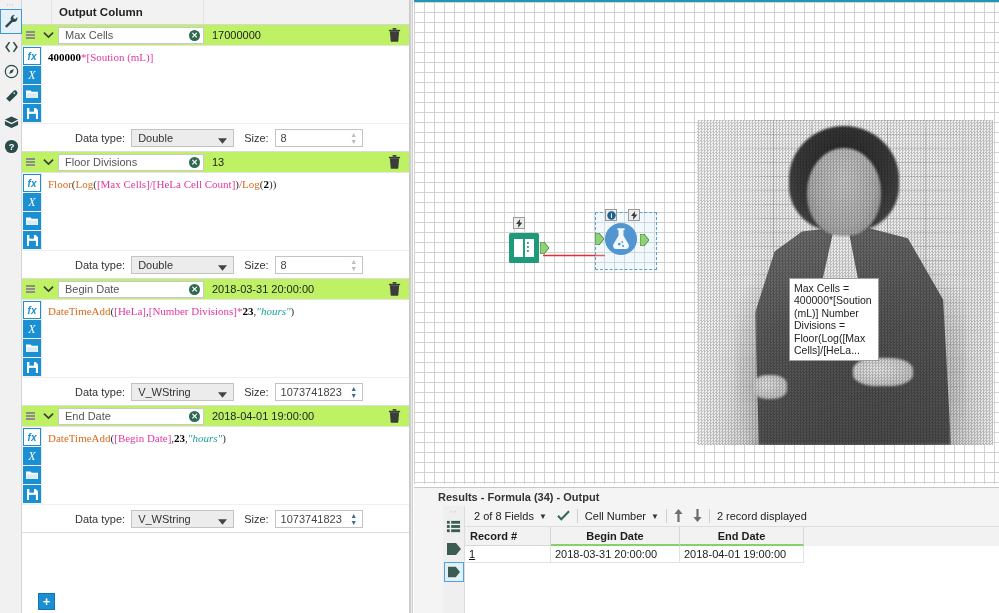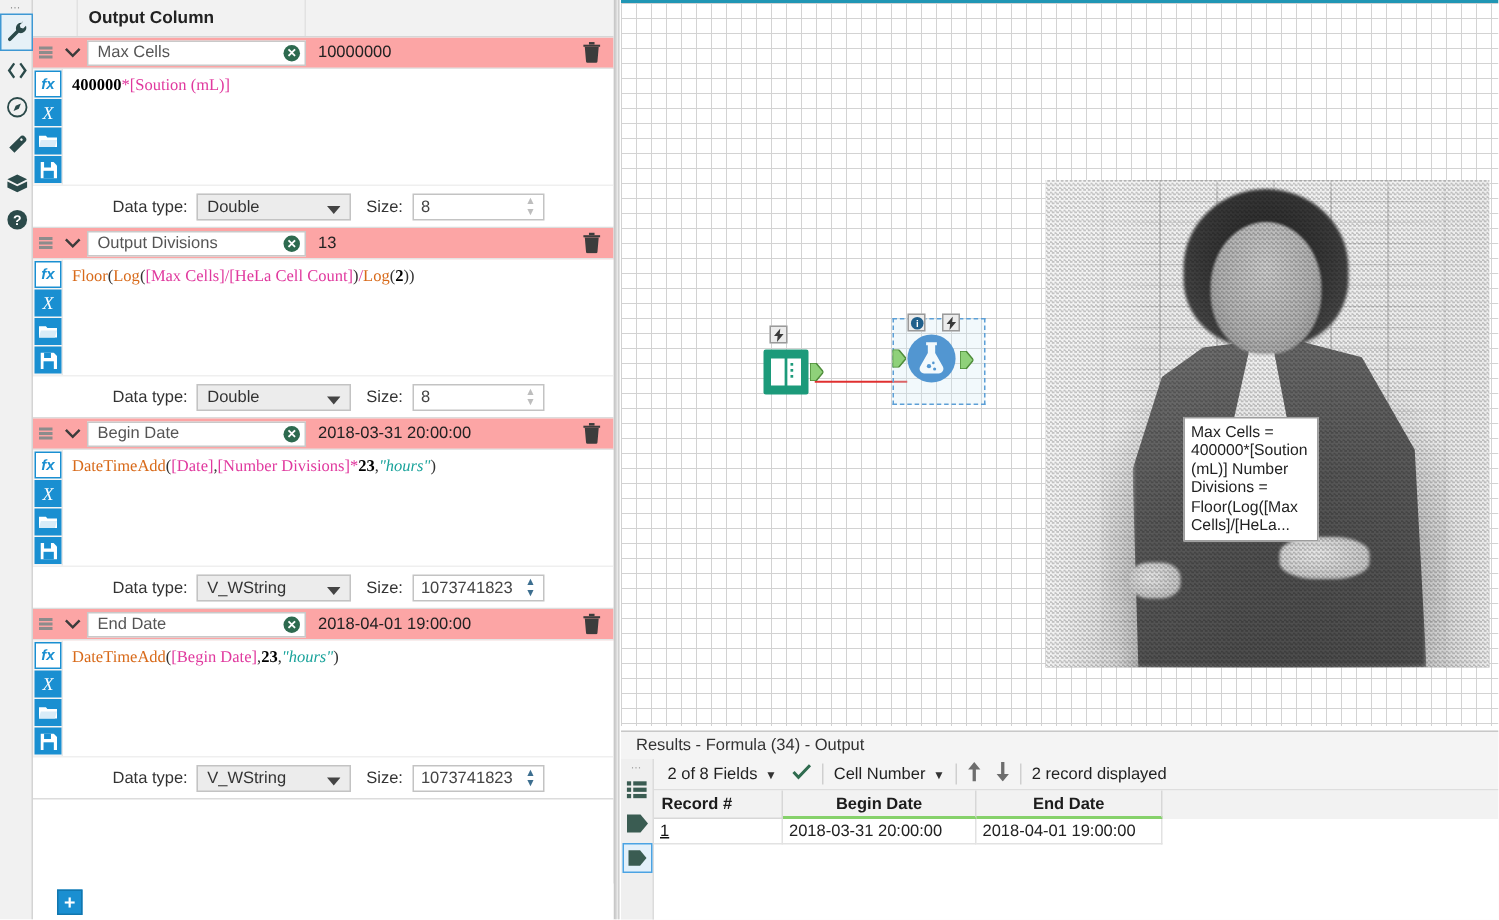--- a/index.html
+++ b/index.html
@@ -43,21 +43,21 @@
   .hdr-gutter { width: 30px; height: 100%; border-right: 1px solid #e2e2e2; }
   .hdr-out { flex: 0 0 152px; padding-left: 7px; border-right: 1px solid #e2e2e2; height:100%; display:flex; align-items:center;}
   .hdr-prev { flex: 1 1 auto; padding-left: 7px; border-right: 1px solid #e2e2e2; height:100%; display:flex; align-items:center;}
   .hdr-trash { width: 30px; height: 100%; }
 
   .sections { flex: 1 1 auto; overflow: hidden; }
 
   .fsec { border-bottom: 1px solid #dcdcdc; }
   .fsec-top {
     height: 21px; display: flex; align-items: center;
-    background: #fca5a5; border-bottom: 1px solid #e4e4e4;
+    background: #bef264; border-bottom: 1px solid #e4e4e4;
   }
   .grip-ico {
     width: 16px; height: 21px; display:flex; align-items:center; justify-content:center;
     color:#888; font-size:9px; line-height:7px; letter-spacing:0;
   }
   .grip-ico i { display:block; width:9px; border-top:2px solid #8c8c8c; margin:1px 0; font-style:normal;}
   .chev {
     width: 20px; height: 21px; display:flex; align-items:center; justify-content:center;
     color:#3c3c3c;
   }
@@ -217,23 +217,23 @@
     background:#fff; border:1px solid #9d9d9d;
     font-size:10.5px; line-height:12.4px; color:#222; padding:3px 4px;
     overflow:hidden; white-space:pre-wrap;
   }
 
   
   .results {
     position:absolute; left:414px; top:487px; width:585px; height:126px;
     background:#f4f4f4; border-top:1px solid #c8c8c8;
   }
-  .res-title { height:18px; display:flex; align-items:center; padding-left:10px;
-               font-size:11px; color:#333; background:#f4f4f4; }
-  .res-body { display:flex; height:108px; }
+  .res-title { height:18px; display:flex; align-items:center; padding-left:24px;
+               font-size:11px; color:#333; background:#f4f4f4;font-weight:bold; }
+  .res-body { display:flex; height:108px;margin-left:29px; }
   .res-rail { width:22px; flex:0 0 22px; background:#efefef; border-right:1px solid #dcdcdc;
               display:flex; flex-direction:column; align-items:center; padding-top:2px;}
   .rail-dots { color:#aaa; font-size:7px; letter-spacing:1px; height:8px; }
   .rail-btn { width:20px;height:20px;display:flex;align-items:center;justify-content:center;margin-bottom:3px;}
   .rail-btn.sel { border:1px solid #4ba3e3; background:#e3f0fa; }
   .res-main { flex:1 1 auto; background:#fff; }
   .res-toolbar {
     height:21px; display:flex; align-items:center; gap:0;
     background:#f4f4f4; border-bottom:1px solid #dedede; padding-left:4px;
   }
@@ -334,21 +334,21 @@
             </div>
             <div class="chev">
               <svg width="11" height="8" viewBox="0 0 12 8">
                 <path d="M1 1.4 6 6.4l5-5" fill="none" stroke="#3c3c3c" stroke-width="1.8"></path>
               </svg>
             </div>
             <div class="namebox">
               <span class="nm">Max Cells</span>
               <span class="clearx">✕</span>
             </div>
-            <div class="prevval">10000000</div>
+            <div class="prevval">17000000</div>
             <div class="trash">
               <svg width="13" height="14" viewBox="0 0 14 15">
                 <path d="M2 3.5h10l-.9 10.4a1 1 0 0 1-1 .9H3.9a1 1 0 0 1-1-.9z" fill="#3c3c3c"></path>
                 <rect x="1" y="1.9" width="12" height="1.5" fill="#3c3c3c"></rect>
                 <rect x="5" y="0" width="4" height="1.8" fill="#3c3c3c"></rect>
               </svg>
             </div>
           </div>
           <div class="fsec-body">
             <div class="fbar">
@@ -396,21 +396,21 @@
                 <i></i>
                 <i></i>
               </span>
             </div>
             <div class="chev">
               <svg width="11" height="8" viewBox="0 0 12 8">
                 <path d="M1 1.4 6 6.4l5-5" fill="none" stroke="#3c3c3c" stroke-width="1.8"></path>
               </svg>
             </div>
             <div class="namebox">
-              <span class="nm">Output Divisions</span>
+              <span class="nm">Floor Divisions</span>
               <span class="clearx">✕</span>
             </div>
             <div class="prevval">13</div>
             <div class="trash">
               <svg width="13" height="14" viewBox="0 0 14 15">
                 <path d="M2 3.5h10l-.9 10.4a1 1 0 0 1-1 .9H3.9a1 1 0 0 1-1-.9z" fill="#3c3c3c"></path>
                 <rect x="1" y="1.9" width="12" height="1.5" fill="#3c3c3c"></rect>
                 <rect x="5" y="0" width="4" height="1.8" fill="#3c3c3c"></rect>
               </svg>
             </div>
@@ -491,21 +491,21 @@
                 </svg>
               </div>
               <div class="fbar-btn">
                 <svg width="11" height="11" viewBox="0 0 12 12">
                   <path d="M0 0h9.5L12 2.5V12H0z" fill="#fff"></path>
                   <rect x="2.6" y="0" width="5" height="4" fill="#1a8fd1"></rect>
                   <rect x="2.2" y="6.4" width="7.5" height="5.6" fill="#1a8fd1"></rect>
                 </svg>
               </div>
             </div>
-            <div class="fexpr"><span class="tk-fn">DateTimeAdd</span><span class="tk-pun">(</span><span class="tk-fld">[Date]</span><span class="tk-pun">,</span><span class="tk-fld">[Number Divisions]</span><span class="tk-op">*</span><span class="tk-num">23</span><span class="tk-pun">,</span><span class="tk-str">"hours"</span><span class="tk-pun">)</span></div>
+            <div class="fexpr"><span class="tk-fn">DateTimeAdd</span><span class="tk-pun">(</span><span class="tk-fld">[HeLa]</span><span class="tk-pun">,</span><span class="tk-fld">[Number Divisions]</span><span class="tk-op">*</span><span class="tk-num">23</span><span class="tk-pun">,</span><span class="tk-str">"hours"</span><span class="tk-pun">)</span></div>
           </div>
           <div class="fsec-foot">
             <span class="lbl">Data type:</span>
             <div class="ddl">
               <span>V_WString</span>
               <span class="cv"><svg width="9" height="6" viewBox="0 0 10 6">
                   <path d="M0 0h10L5 6z" fill="#444"></path>
                 </svg></span>
             </div>
             <span class="lbl" style="margin-left:10px;">Size:</span>

